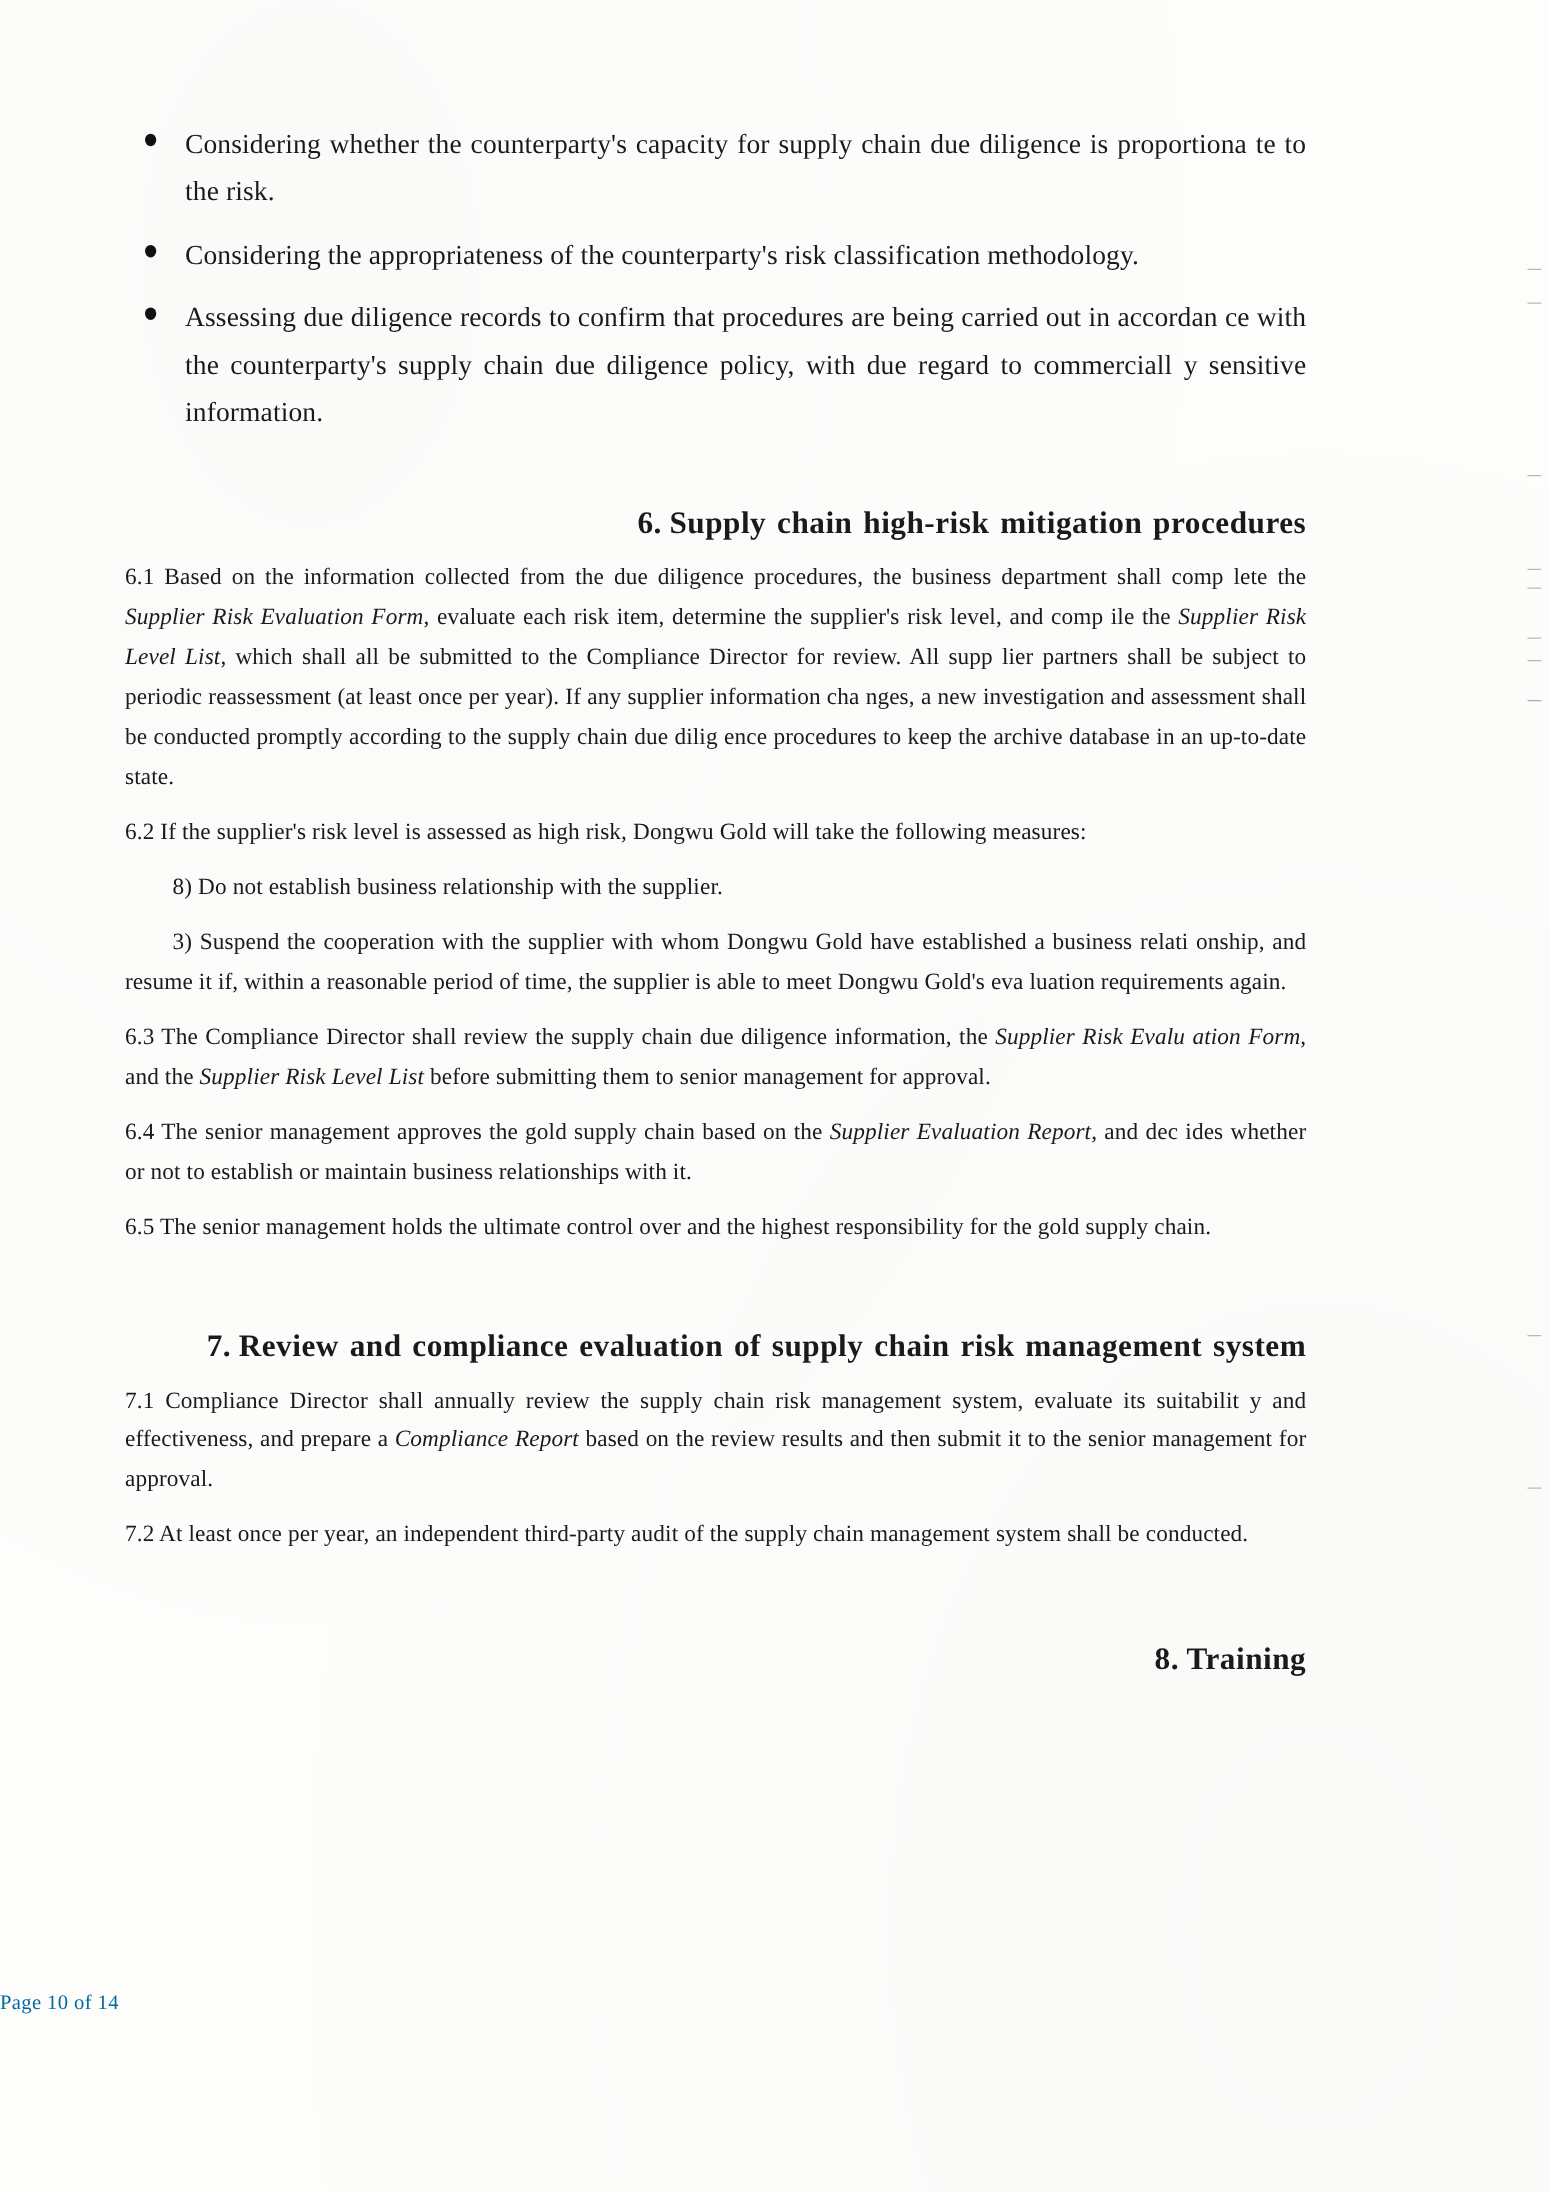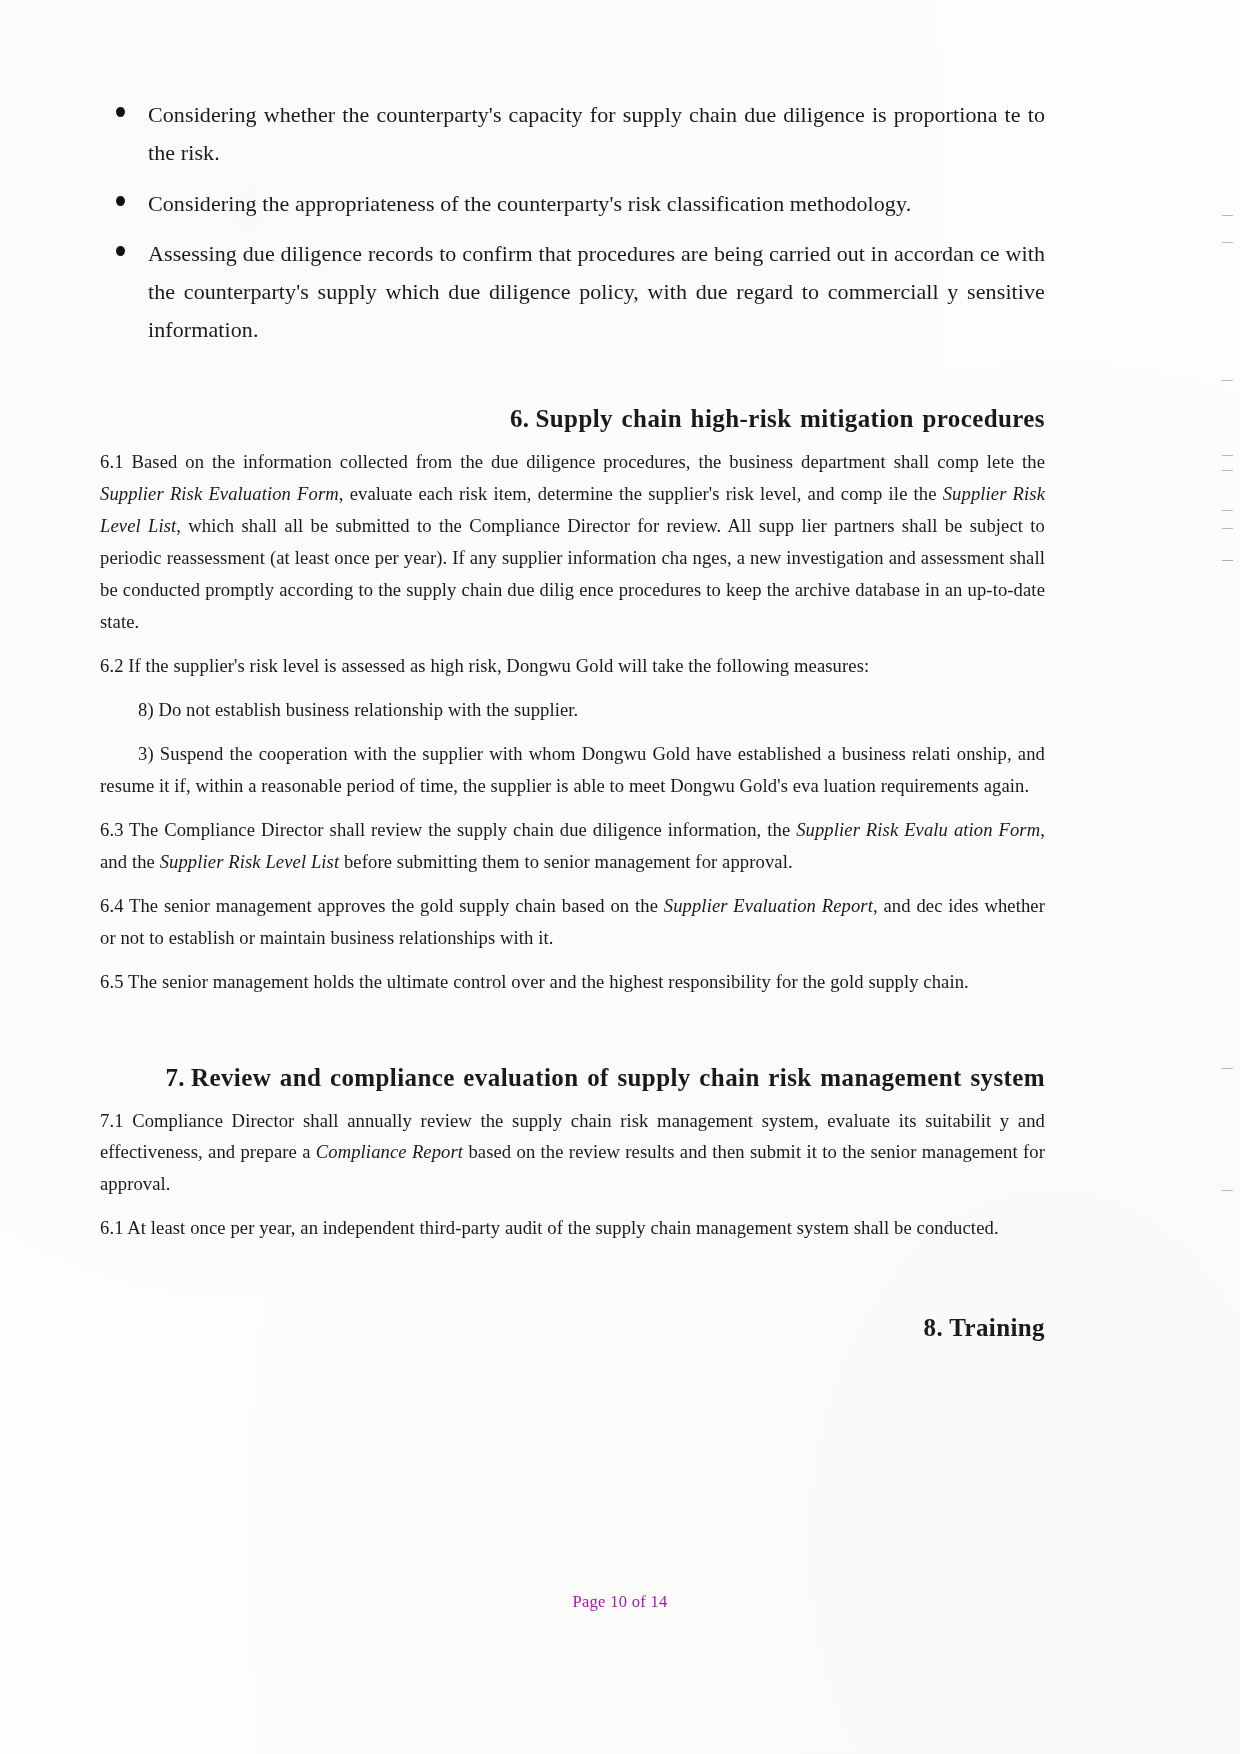--- a/index.html
+++ b/index.html
@@ -103,23 +103,23 @@
   }
   .para.first-after-heading { margin-top: 13px; }
   .para.indented { text-indent: 38px; }
   .para i, .para em { font-style: italic; }
   
   .footer {
     position: absolute;
     left: 0;
     right: 0;
     bottom: 142px;
-    text-align: center;
+    text-align: left;
     font-size: 16.5px;
-    color: #a21caf;
+    color: #0369a1;
     letter-spacing: 0.3px;
   }
 </style>
 </head>
 <body>
 
 <div class="page">
 
   <div class="scan-tint"></div>
 
@@ -142,36 +142,36 @@
         <li class="bullet-item">
           <span class="bullet-dot"></span>
           <span class="txt">Considering whether the counterparty's capacity for supply chain due diligence is proportiona te to the risk.</span>
         </li>
         <li class="bullet-item">
           <span class="bullet-dot"></span>
           <span class="txt">Considering the appropriateness of the counterparty's risk classification methodology.</span>
         </li>
         <li class="bullet-item">
           <span class="bullet-dot"></span>
-          <span class="txt">Assessing due diligence records to confirm that procedures are being carried out in accordan ce with the counterparty's supply which due diligence policy, with due regard to commerciall y sensitive information.</span>
+          <span class="txt">Assessing due diligence records to confirm that procedures are being carried out in accordan ce with the counterparty's supply chain due diligence policy, with due regard to commerciall y sensitive information.</span>
         </li>
       </ul>
 
     <div id="sections-host">
         <div class="heading h-sec6"><span class="num">6.</span><span>Supply chain high-risk mitigation procedures</span></div>
         <p class="para first-after-heading"><span>6.1 Based on the information collected from the due diligence procedures, the business department shall comp lete the </span><em>Supplier Risk Evaluation Form</em><span>, evaluate each risk item, determine the supplier's risk level, and comp ile the </span><em>Supplier Risk Level List</em><span>, which shall all be submitted to the Compliance Director for review. All supp lier partners shall be subject to periodic reassessment (at least once per year). If any supplier information cha nges, a new investigation and assessment shall be conducted promptly according to the supply chain due dilig ence procedures to keep the archive database in an up-to-date state.</span></p>
         <p class="para"><span>6.2 If the supplier's risk level is assessed as high risk, Dongwu Gold will take the following measures:</span></p>
         <p class="para indented"><span>8) Do not establish business relationship with the supplier.</span></p>
         <p class="para indented"><span>3) Suspend the cooperation with the supplier with whom Dongwu Gold have established a business relati onship, and resume it if, within a reasonable period of time, the supplier is able to meet Dongwu Gold's eva luation requirements again.</span></p>
         <p class="para"><span>6.3 The Compliance Director shall review the supply chain due diligence information, the </span><em>Supplier Risk Evalu ation Form</em><span>, and the </span><em>Supplier Risk Level List</em><span> before submitting them to senior management for approval.</span></p>
         <p class="para"><span>6.4 The senior management approves the gold supply chain based on the </span><em>Supplier Evaluation Report</em><span>, and dec ides whether or not to establish or maintain business relationships with it.</span></p>
         <p class="para"><span>6.5 The senior management holds the ultimate control over and the highest responsibility for the gold supply chain.</span></p>
         <div class="heading h-sec7"><span class="num">7.</span><span>Review and compliance evaluation of supply chain risk management system</span></div>
         <p class="para first-after-heading"><span>7.1 Compliance Director shall annually review the supply chain risk management system, evaluate its suitabilit y and effectiveness, and prepare a </span><em>Compliance Report</em><span> based on the review results and then submit it to the senior management for approval.</span></p>
-        <p class="para"><span>6.1 At least once per year, an independent third-party audit of the supply chain management system shall be conducted.</span></p>
+        <p class="para"><span>7.2 At least once per year, an independent third-party audit of the supply chain management system shall be conducted.</span></p>
         <div class="heading h-sec8"><span class="num">8.</span><span>Training</span></div>
       </div>
 
   </div>
 
   <div class="footer">Page 10 of 14</div>
 
 </div>
 
 </body></html>

